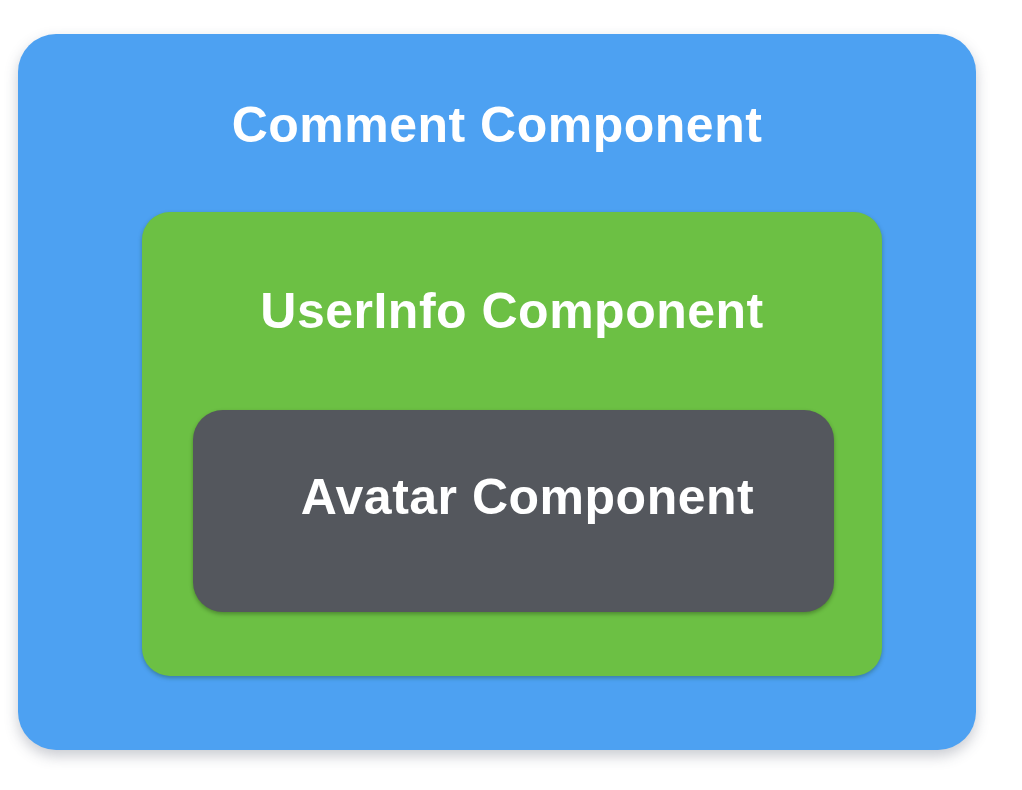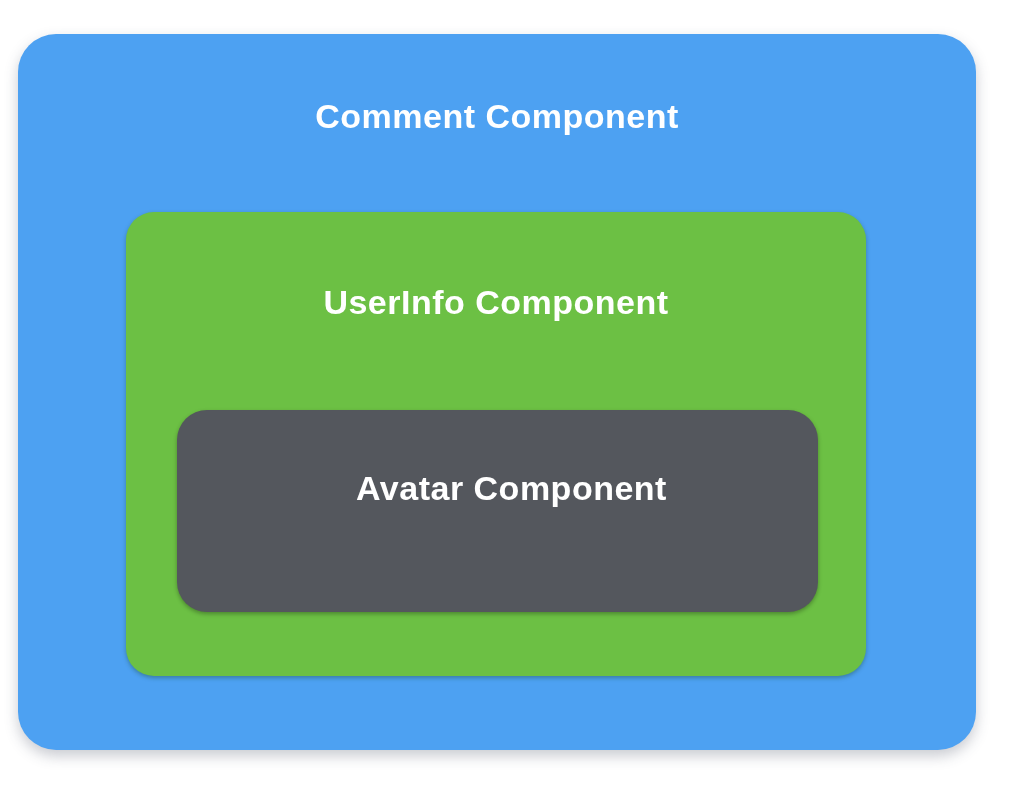--- a/index.html
+++ b/index.html
@@ -20,21 +20,21 @@
   .box {
     position: absolute;
     box-sizing: border-box;
   }
   .box-label {
     display: block;
     width: 100%;
     text-align: center;
     font-weight: 700;
     color: #ffffff;
-    font-size: 34px;
+    font-size: 50px;
     line-height: 1.1;
     letter-spacing: 0.5px;
     user-select: none;
   }
   .comment-box {
     left: 18px;
     top: 34px;
     width: 958px;
     height: 716px;
     border-radius: 38px;
@@ -68,21 +68,21 @@
   }
 </style>
 </head>
 <body>
 
 <div class="canvas">
 
   <div class="box comment-box" style="background-color: rgb(77, 161, 242);">
     <span class="box-label">Comment Component</span>
 
-    <div class="box userinfo-box" style="background-color: rgb(108, 192, 68);">
+    <div class="box userinfo-box" style="background-color: rgb(108, 192, 68); margin-left: 16px;">
       <span class="box-label">UserInfo Component</span>
 
       <div class="box avatar-box" style="background-color: rgb(84, 87, 93);">
         <span class="box-label">Avatar Component</span>
       </div>
 
     </div>
 
   </div>
 

